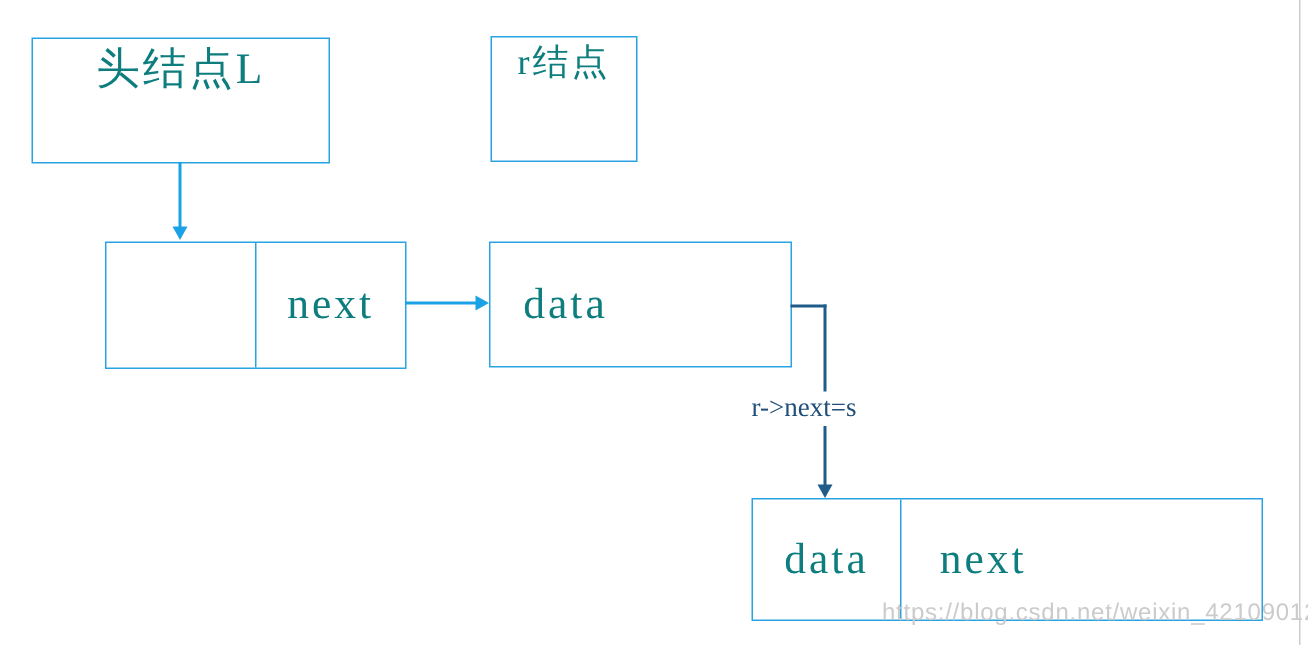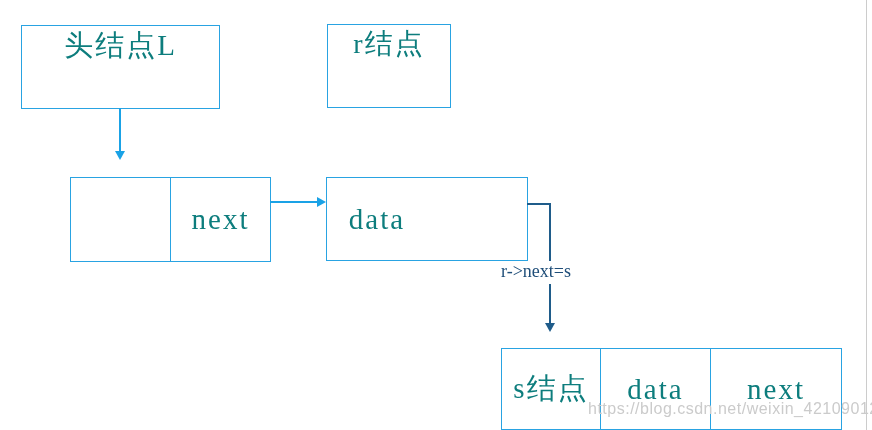--- a/index.html
+++ b/index.html
@@ -13,30 +13,30 @@
   .box{
     position:absolute;
     border:1.5px solid var(--box-border,#29a3e2);
     box-sizing:border-box;
     color:var(--node-text,#0d7d7d);
     font-size:29px;
     letter-spacing:2px;
     background:#fff;
   }
   .center{display:flex;align-items:flex-start;justify-content:center;}
-  .gridbox{display:grid;margin-top:16px;}
+  .gridbox{display:grid;}
   .cell{
     display:flex;align-items:center;justify-content:center;
     border-left:1.5px solid var(--box-border,#29a3e2);
     box-sizing:border-box;
   }
   .cell:first-child{border-left:none;}
 
   .box-head{left:21px;top:25px;width:199px;height:84px;}
-  .box-rlabel{left:327px;top:24px;width:124px;height:84px;font-size:28px;}
+  .box-rlabel{left:327px;top:24px;width:98px;height:84px;font-size:24px;}
   .box-pointer{left:70px;top:161px;width:201px;height:85px;grid-template-columns:99px 1fr;}
   .box-tail{left:326px;top:161px;width:202px;height:84px;grid-template-columns:100px 1fr;}
   .box-snode{left:501px;top:332px;width:341px;height:82px;grid-template-columns:98px 110px 1fr;}
 
   .line{position:absolute;background:var(--arrow-light,#1aa2e6);}
   .line-v1{left:119px;top:108px;width:2px;height:46px;}
   .head-down-1{
     position:absolute;left:115px;top:151px;width:0;height:0;
     border-left:5px solid transparent;border-right:5px solid transparent;
     border-top:9px solid var(--arrow-light,#1aa2e6);
@@ -108,21 +108,20 @@
     <div class="cell">data</div>
   </div>
 
   <div class="line dark line-h2"></div>
   <div class="line dark line-v2"></div>
   <div class="head-down-2"></div>
 
   <div class="assign">r-&gt;next=s</div>
 
   <div class="box gridbox box-snode">
-    <div class="cell">s结点</div>
     <div class="cell">data</div>
     <div class="cell">next</div>
   </div>
 
   <div class="watermark">https://blog.csdn.net/weixin_42109012</div>
 
   <div class="page-edge"></div>
 
 </div>
 

